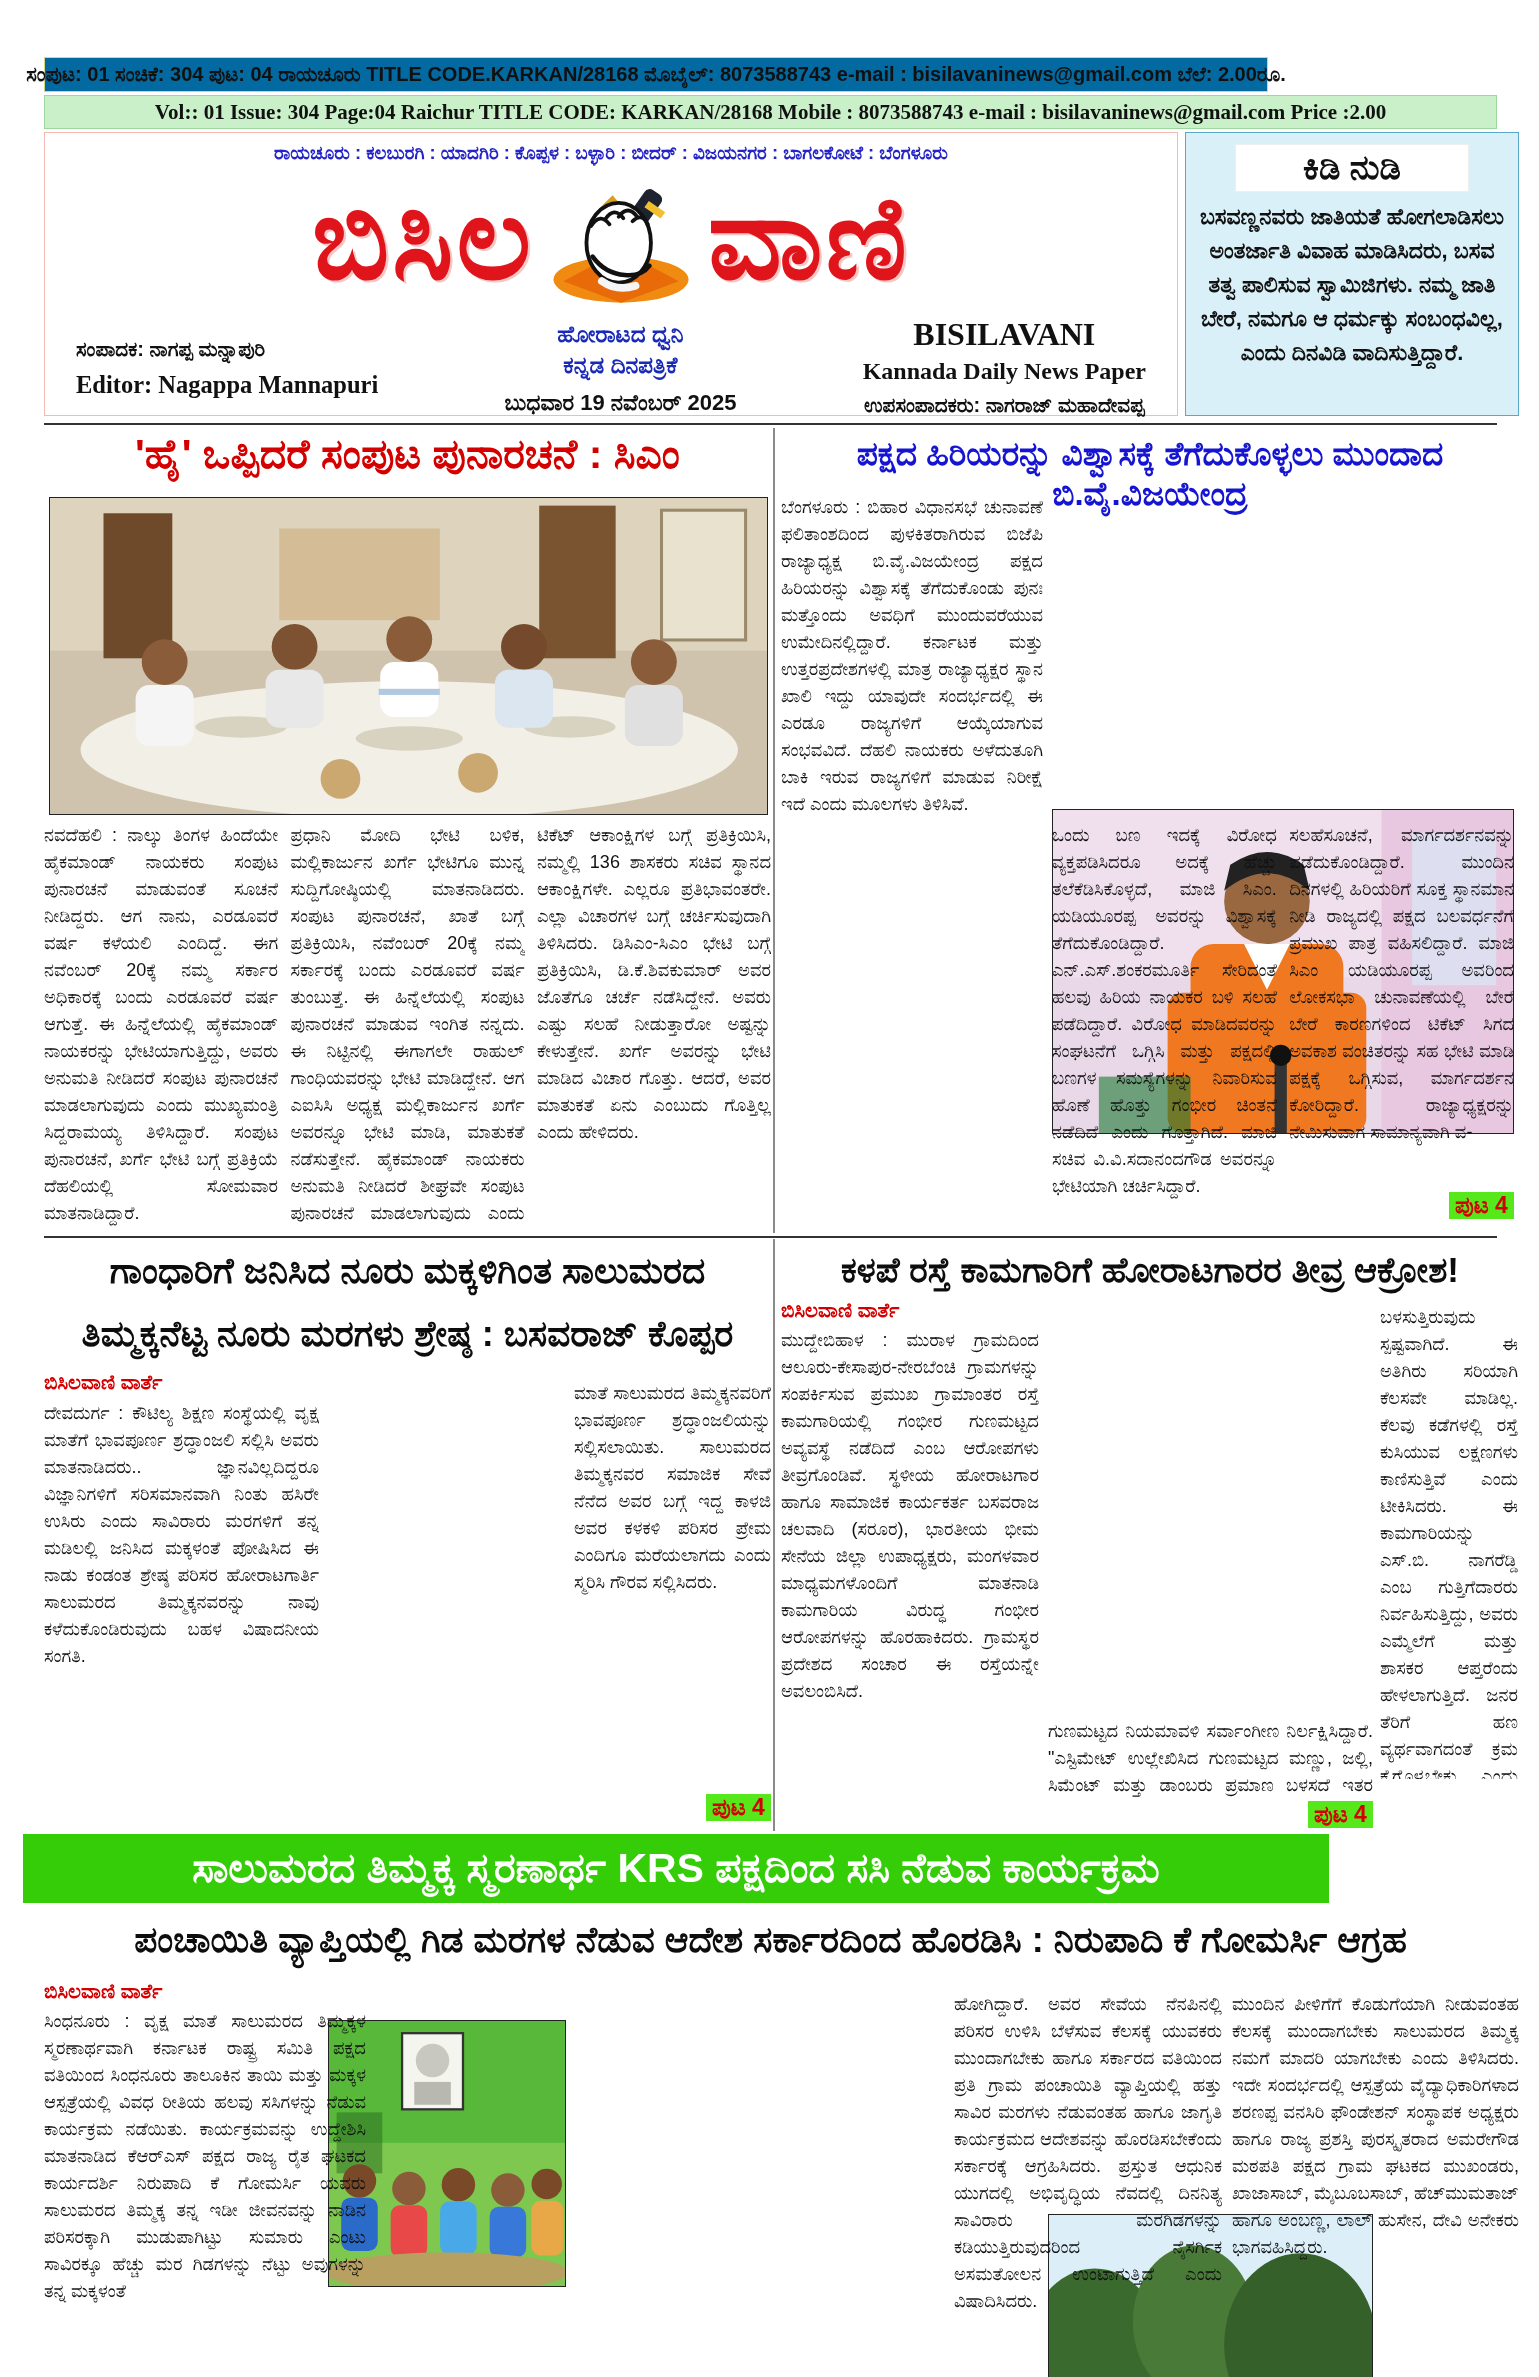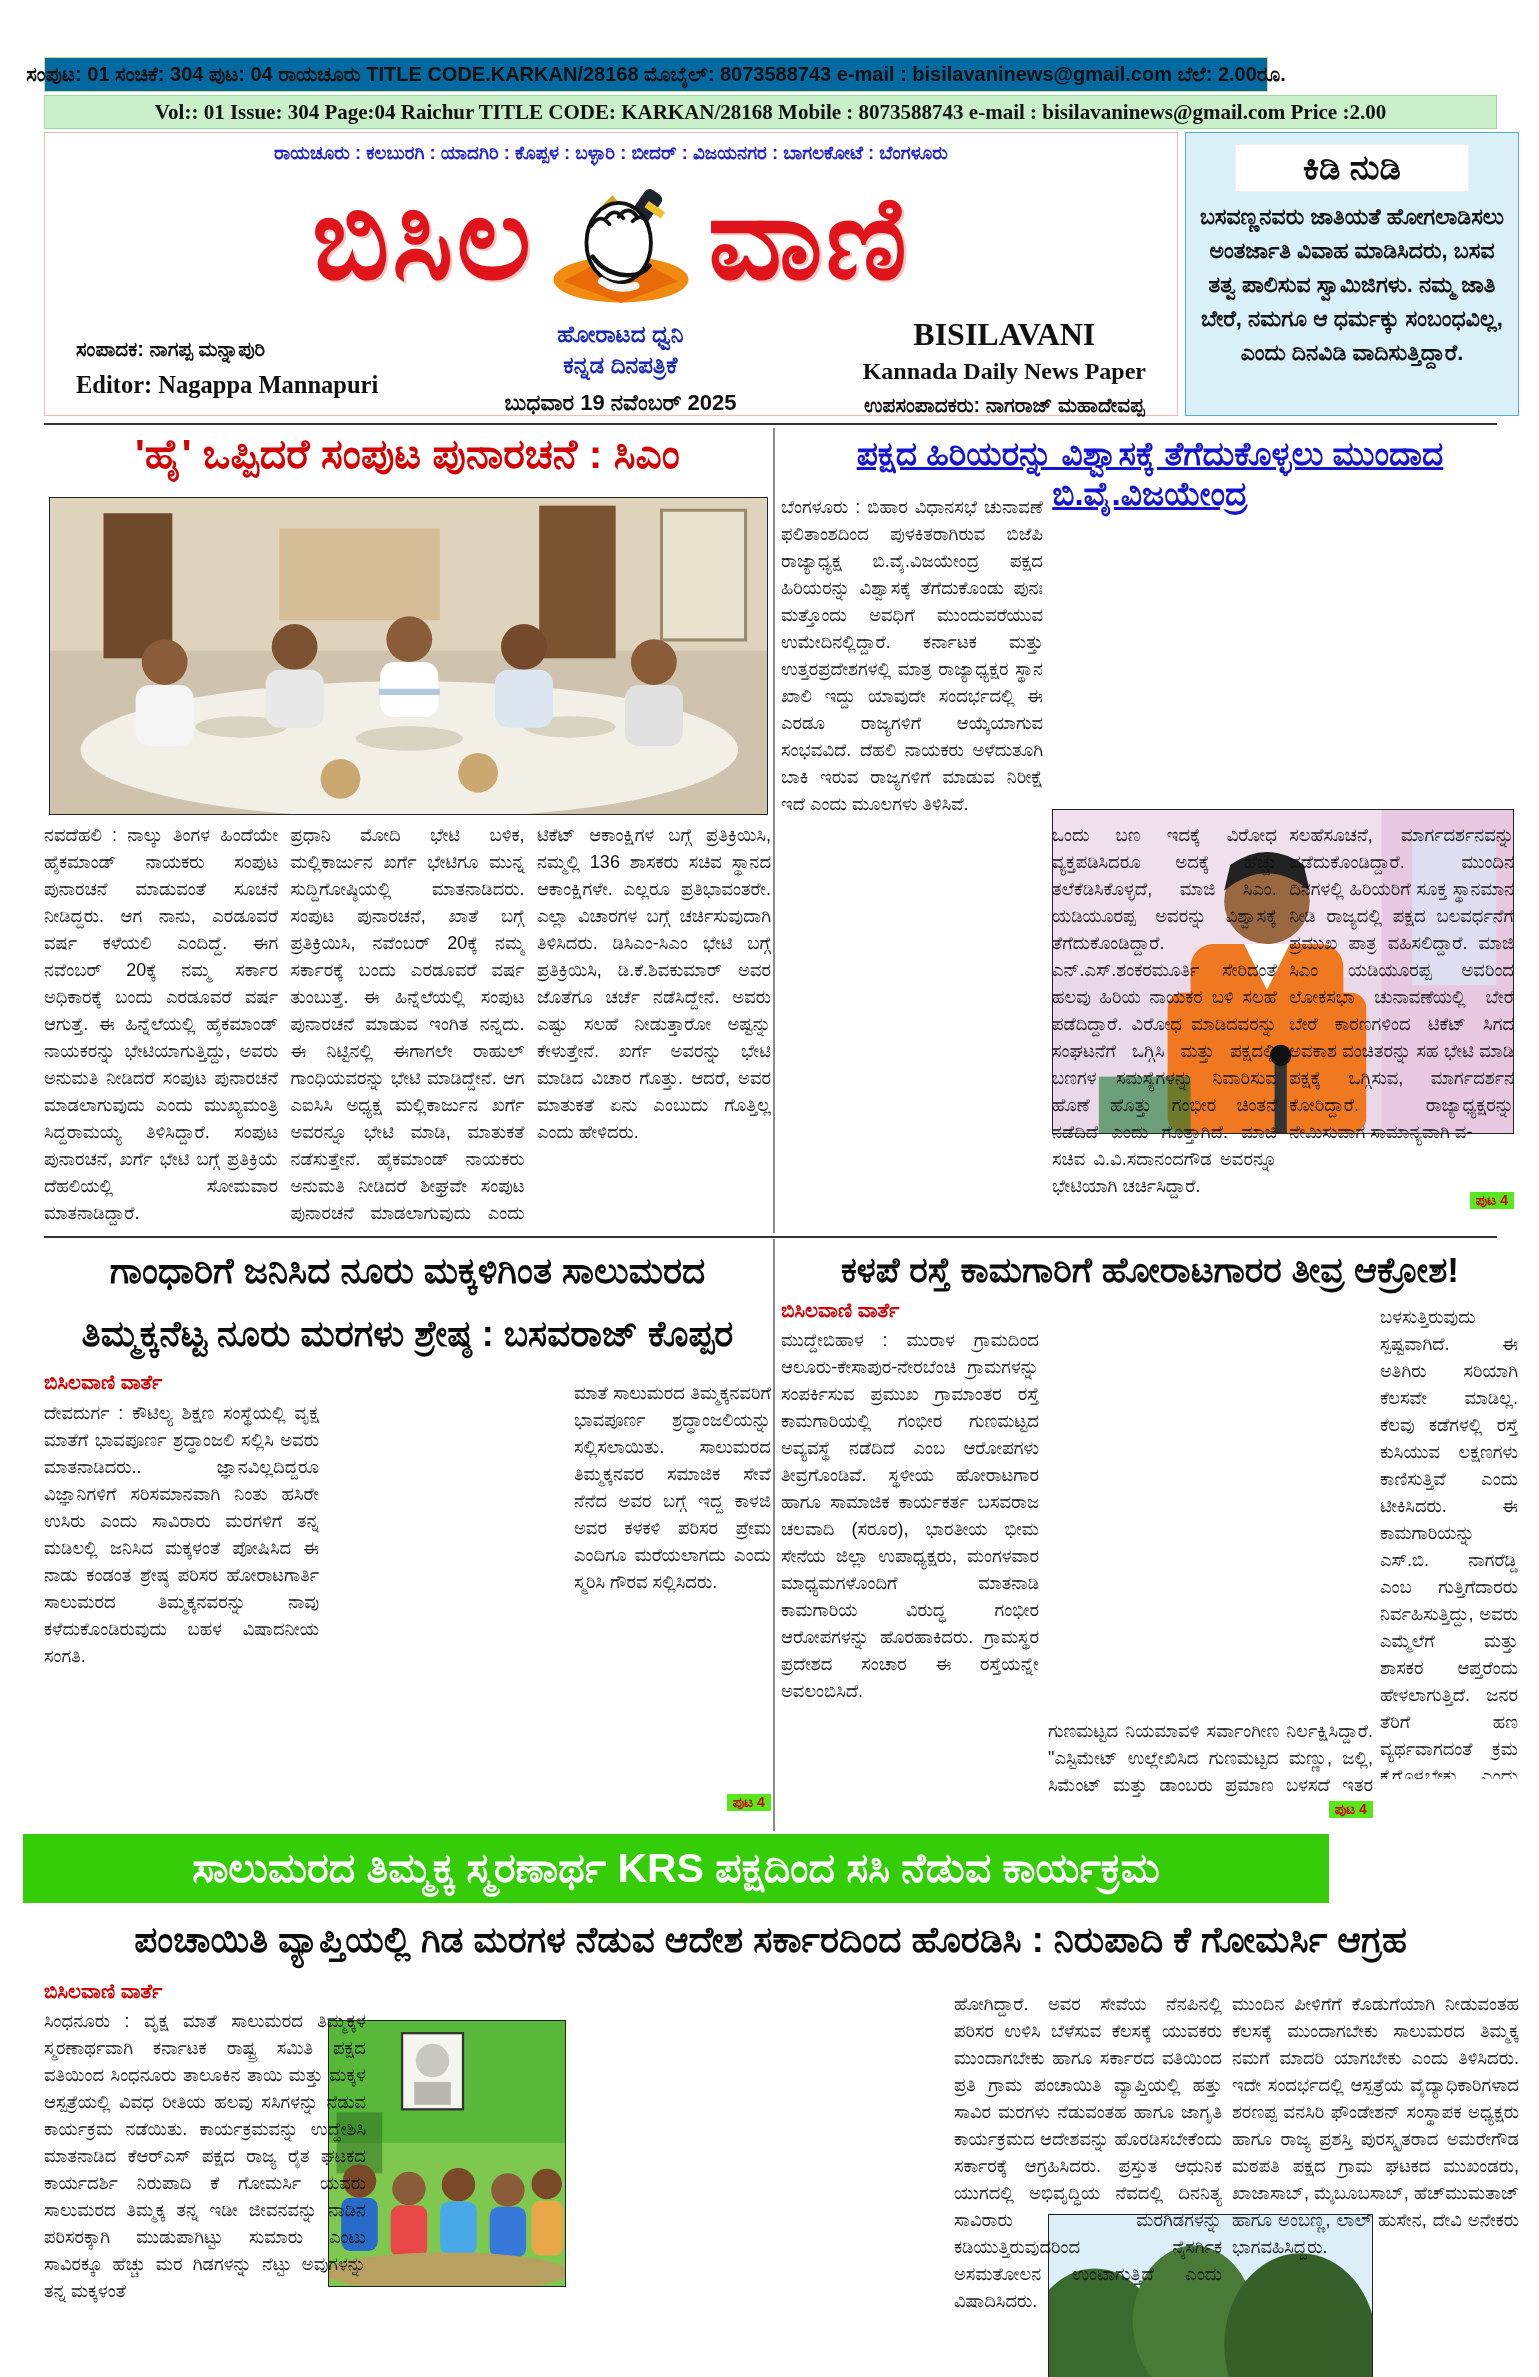--- a/index.html
+++ b/index.html
@@ -57,34 +57,34 @@
     background:#fff; margin:3.1px 38px 7.7px 38px; text-align:center;
     font-weight:bold; font-size:34px; padding:3.1px 0; border:0.8px solid #eee;
   }
   .kidi-body { font-weight:bold; font-size:22px; text-align:center; line-height:1.55; }
   .rule-h { background:#333; height:1.5px; }
   .rule-v { background:#8a8a8a; width:1.5px; }
   .headline-red {
     color:#d40000; font-weight:bold; font-size:41px; text-align:center; line-height:1.15;
   }
   .headline-blue {
-    color:#1414d2; font-weight:bold; font-size:33px; text-align:center; line-height:1.2;text-decoration:underline;
+    color:#1414d2; font-weight:bold; font-size:33px; text-align:center; line-height:1.2;
   }
   .headline-black {
     color:#0d0d0d; font-weight:bold; text-align:center; line-height:1.45;
   }
   .byline { color:#d40000; font-weight:bold; font-size:20px; }
   .bodytext {
     font-size:18px; line-height:1.5; text-align:justify; overflow:hidden;
   }
   .cols { display:flex; gap:12.3px; }
   .cols > div { flex:1; }
   .more-tag {
     display:inline-block; background:#57e81c; color:#d40000; font-weight:bold;
-    font-size:14px; padding:0 6.1px; float:right;
+    font-size:23px; padding:0 6.1px; float:right;
   }
   .photo { border:1.5px solid #222; overflow:hidden; position:relative; }
   .photo svg { display:block; width:100%; height:100%; }
   .banner-green {
     left:23px; top:1834px; width:1306px; height:69px; background:#35cc08;
     display:flex; align-items:center; justify-content:center;
     color:#fff; font-weight:bold; font-size:41px; white-space:nowrap;
   }
 </style>
 </head>

